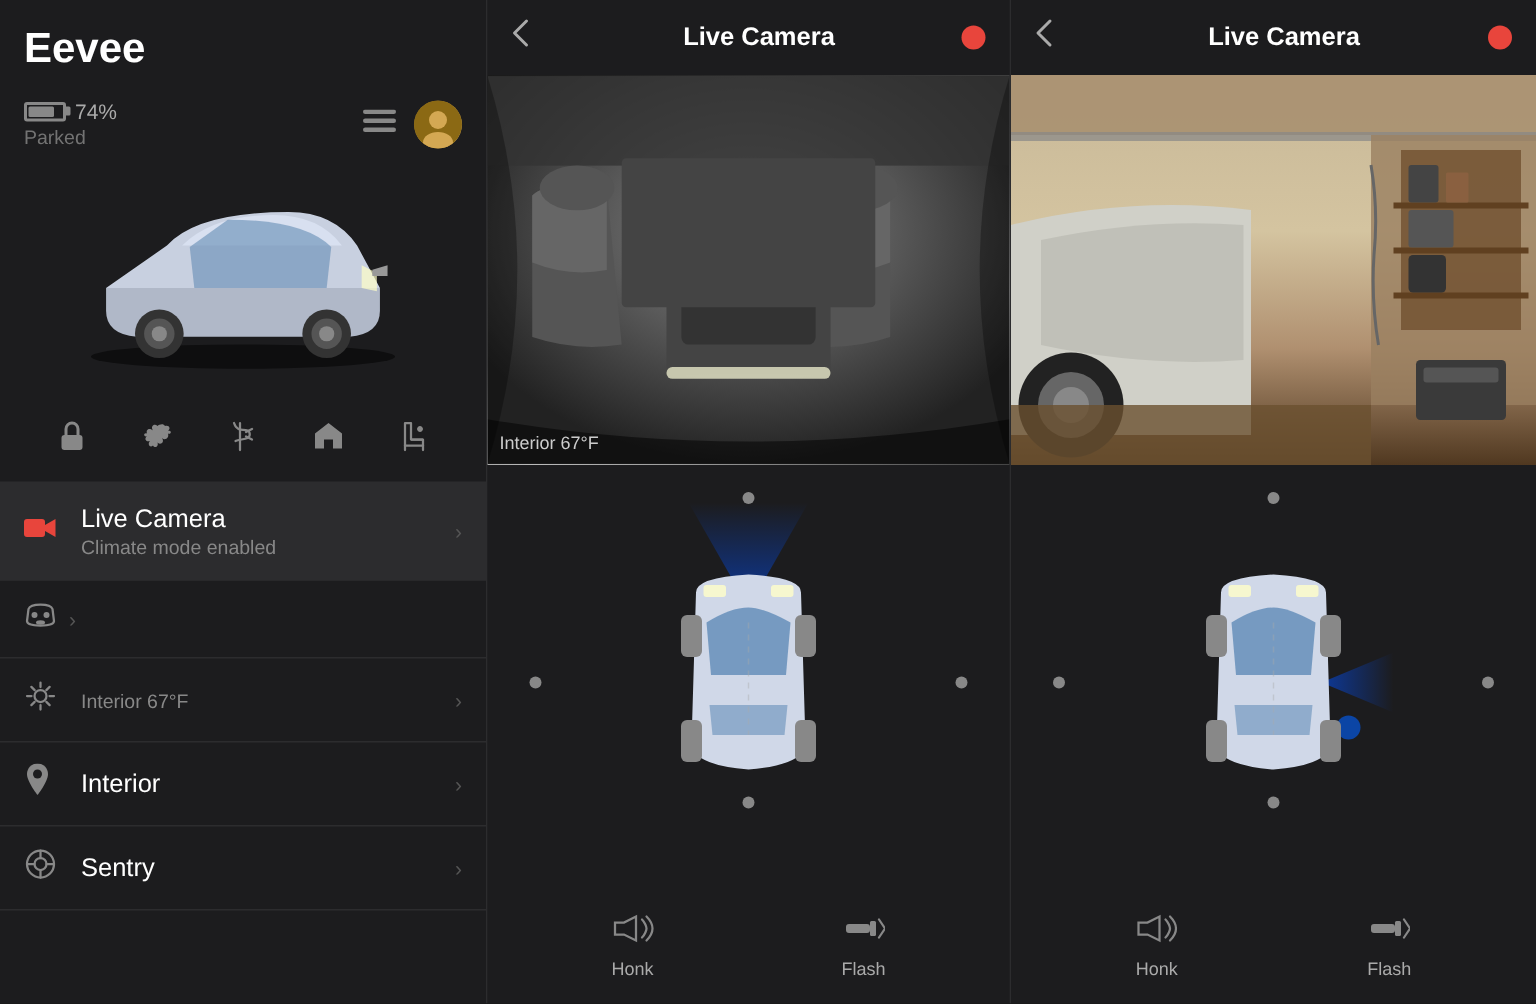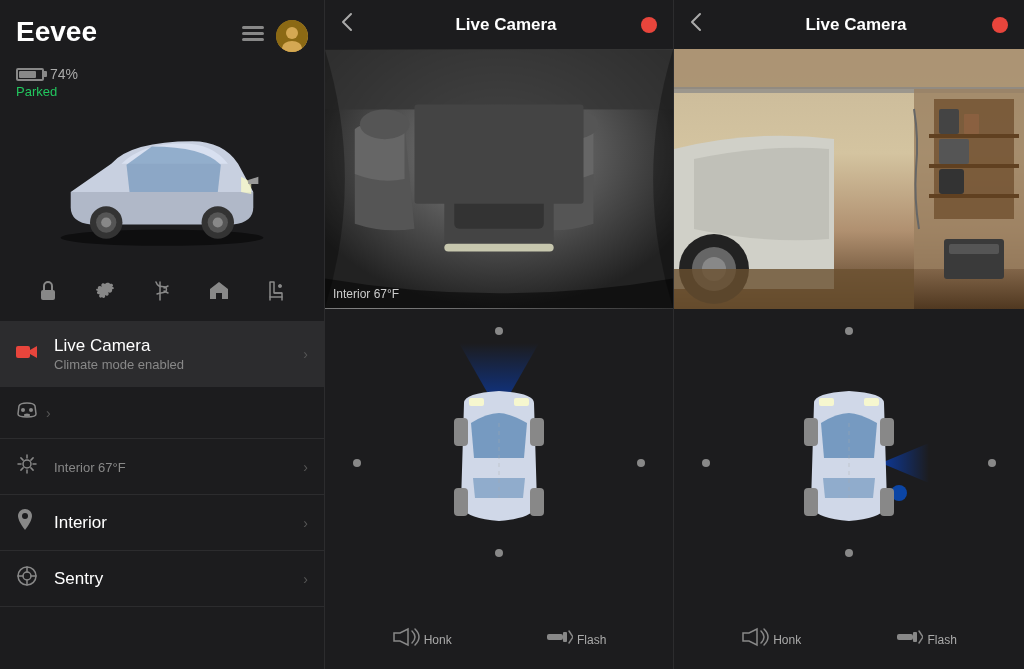--- a/index.html
+++ b/index.html
@@ -20,21 +20,21 @@
       flex-direction: column;
       flex-shrink: 0;
       height: 669px;
       overflow: hidden;
     }
 
     .car-header {
       padding: 16px 16px 8px 16px;
       display: flex;
       justify-content: space-between;
-      align-items: flex-start;
+      align-items: flex-end;
     }
 
     .car-info h1 {
       color: #ffffff;
       font-size: 28px;
       font-weight: 600;
     }
 
     .battery-row {
       display: flex;
@@ -71,21 +71,21 @@
       background: #888;
       border-radius: 1px;
     }
 
     .battery-pct {
       color: #aaa;
       font-size: 14px;
     }
 
     .status-text {
-      color: #22c55e;
+      color: #737373;
       font-size: 13px;
       margin-top: 2px;
     }
 
     .header-icons {
       display: flex;
       gap: 12px;
       align-items: center;
       margin-top: 4px;
     }
@@ -291,21 +291,21 @@
     
     .camera-actions {
       display: flex;
       justify-content: space-around;
       padding: 10px 20px 16px;
       background: #1c1c1e;
     }
 
     .action-btn {
       display: flex;
-      flex-direction: row;
+      flex-direction: column;
       align-items: center;
       gap: 4px;
       cursor: pointer;
     }
 
     .action-icon {
       color: #aaa;
       font-size: 22px;
     }
 

